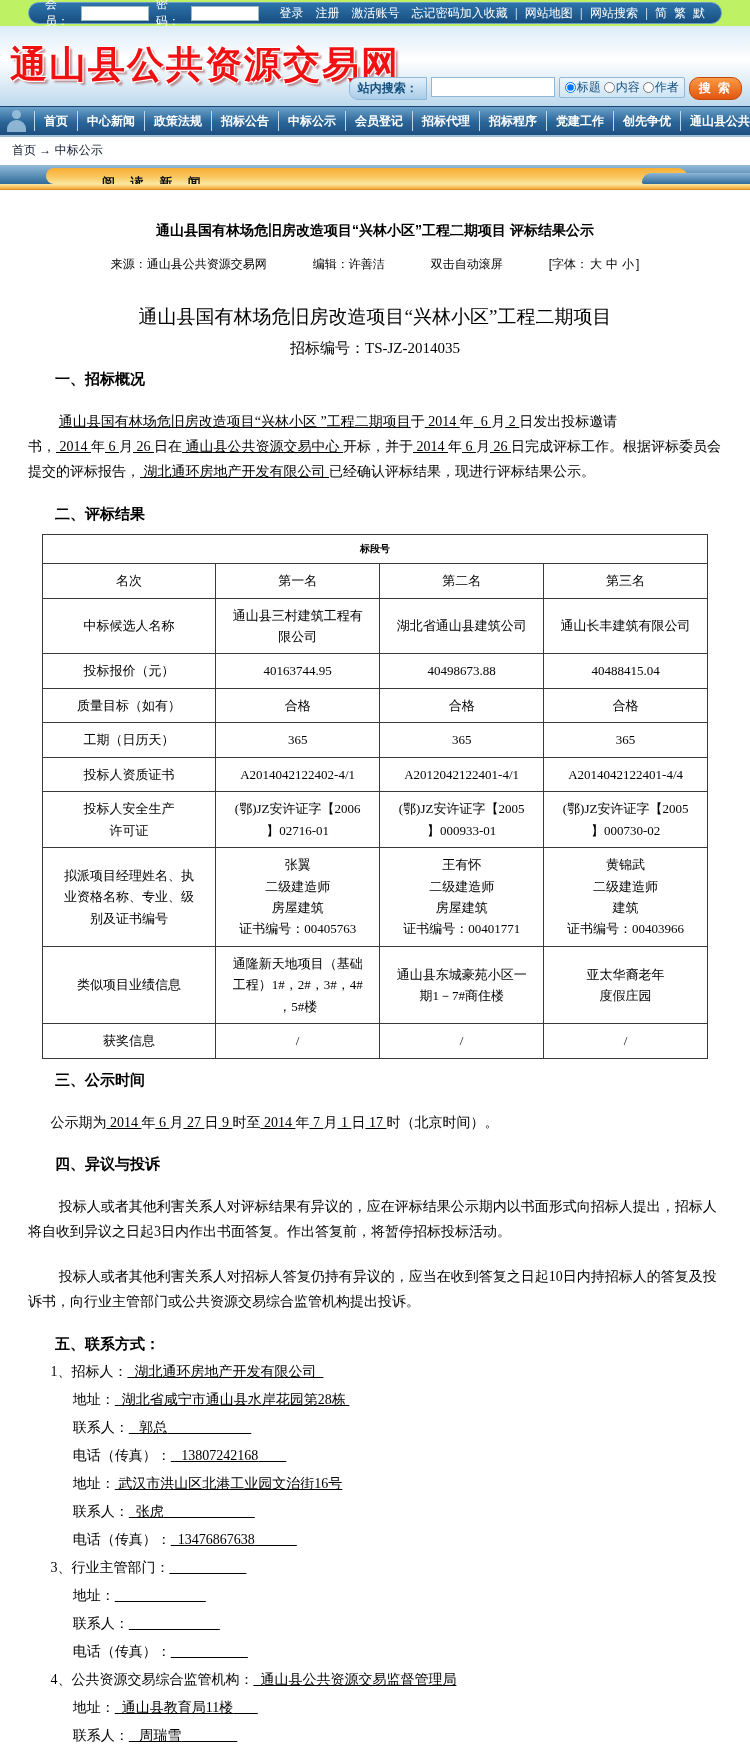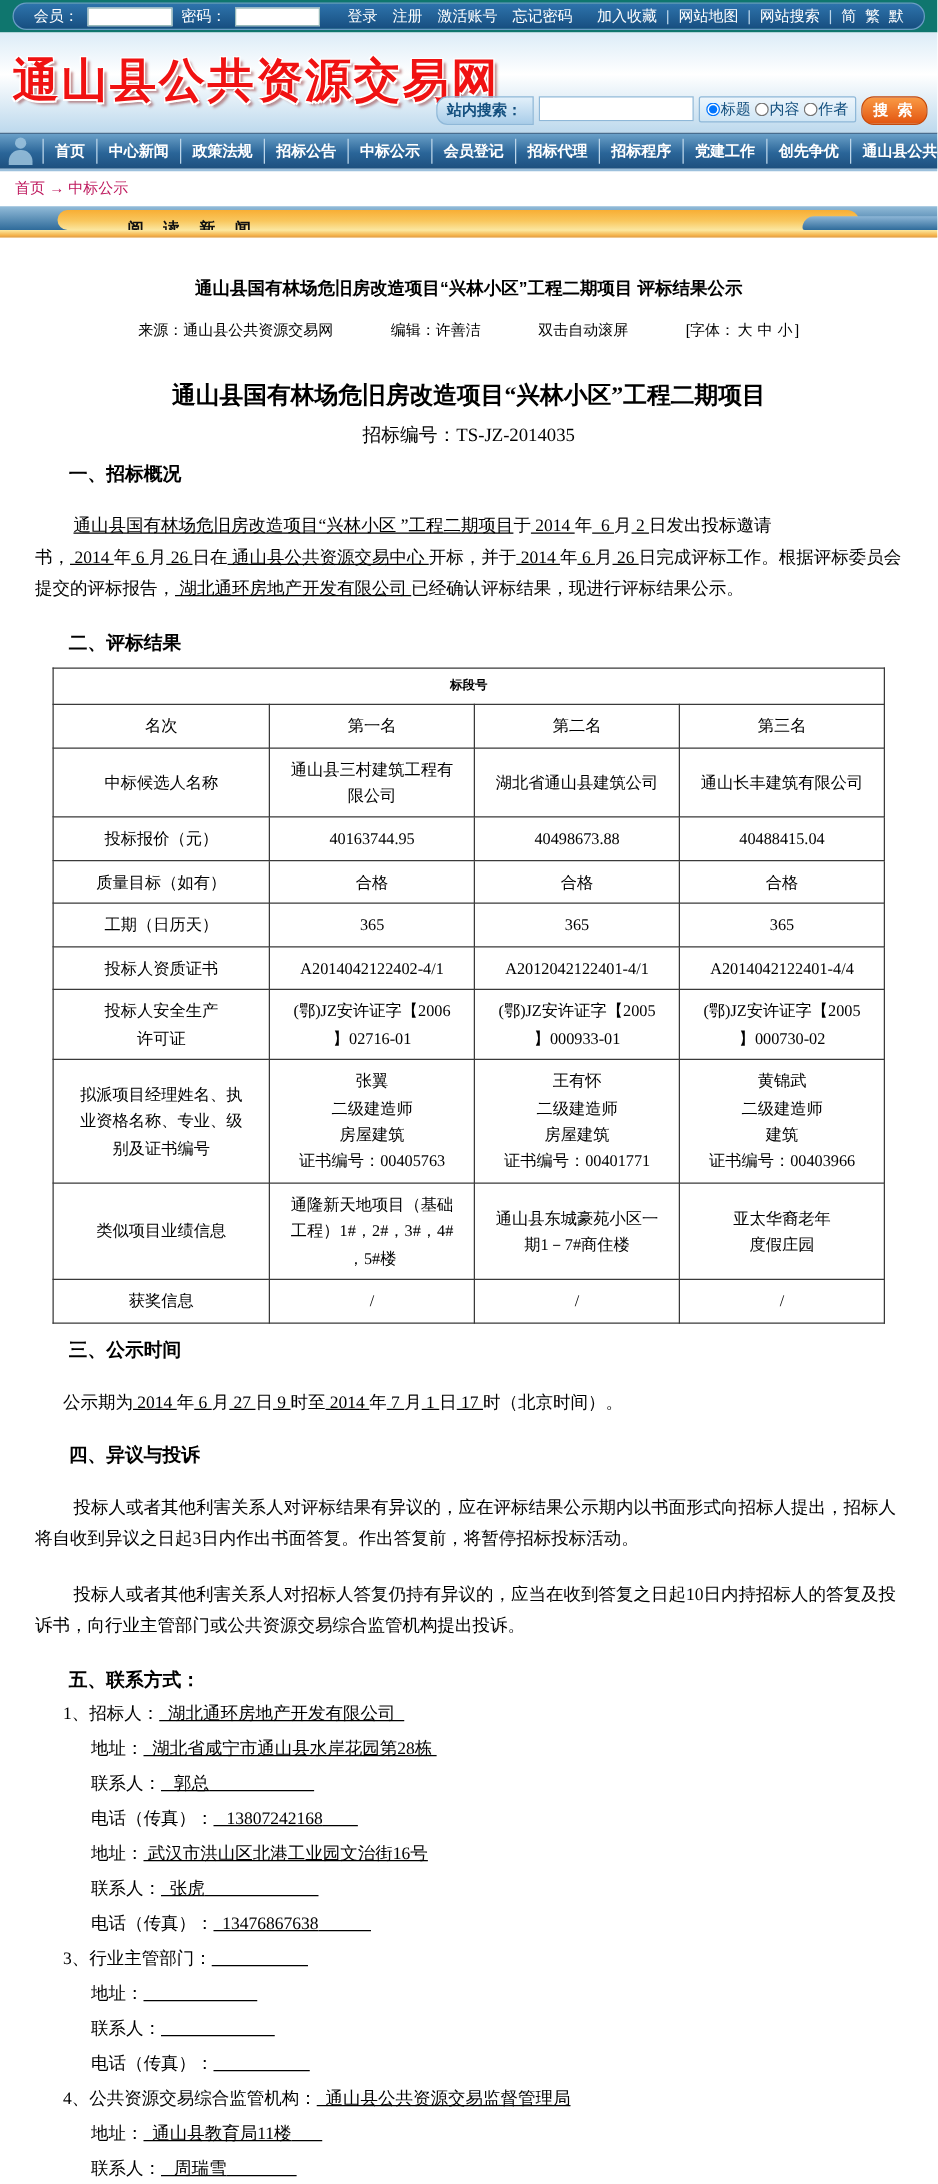--- a/index.html
+++ b/index.html
@@ -1,19 +1,19 @@
 <!DOCTYPE html>
 <html><head>
 <meta charset="utf-8">
 <style>
   html,body{margin:0;padding:0;}
   body{width:750px;background:#fff;color:#000;font-family:"Liberation Sans","DejaVu Sans",sans-serif;}
   a{text-decoration:none;color:inherit;cursor:pointer;}
   
-  .topbar-wrap{background:#0f766e;padding:2px 10px;}
+  .topbar-wrap{background:#bef264;padding:2px 28px;}
   .topbar{display:flex;align-items:center;justify-content:space-between;height:20px;
     background:linear-gradient(#2e74ac,#174e80);border:1px solid #6b9cc6;border-radius:11px;
     padding:0 16px;color:#fff;font-size:12px;}
   .tb-left,.tb-right{display:flex;align-items:center;gap:7px;}
   .tb-input{width:62px;height:13px;border:1px solid #9bb;background:#fff;font-size:11px;padding:0 2px;}
   .tb-link{color:#fff;white-space:nowrap;}
   .tb-sep{color:#bcd6ea;}
   
   .site-header{height:80px;background:linear-gradient(180deg,#dcecf7,#ffffff 42%,#bdd9ed);position:relative;}
   .logo{position:absolute;left:10px;top:14px;font-size:37px;font-weight:bold;color:#f01212;letter-spacing:2px;
@@ -32,37 +32,37 @@
   
   .nav{display:flex;align-items:center;height:28px;background:linear-gradient(#6ba1c9,#2a6598 55%,#1d4f7e);
     border-top:1px solid #18466f;border-bottom:2px solid #9cc0dc;}
   .person{width:34px;height:24px;position:relative;flex:0 0 34px;}
   .person::before{content:"";position:absolute;left:12px;top:1px;width:9px;height:9px;border-radius:50%;background:#9ec4de;opacity:.85;}
   .person::after{content:"";position:absolute;left:7px;top:11px;width:19px;height:12px;border-radius:9px 9px 0 0;background:#9ec4de;opacity:.85;}
   .nav ul{display:flex;list-style:none;margin:0 auto;padding:0;align-items:center;}
   .nav li{padding:0 9px;color:#fff;font-size:12px;font-weight:bold;border-right:1px solid #bcd6ea;white-space:nowrap;cursor:pointer;line-height:20px;}
   .nav li:first-child{border-left:1px solid #bcd6ea;}
   
-  .crumbs{padding:5px 12px 6px;font-size:12px;color:#be185d;}
+  .crumbs{padding:5px 12px 6px;font-size:12px;color:#0f172a;}
   
   .banner{position:relative;height:19px;background:linear-gradient(#93bcd9,#2f6b9a);overflow:hidden;}
   .banner .orange{position:absolute;left:46px;right:62px;top:3px;bottom:0;
     background:linear-gradient(#f8ae34,#f9c75e 55%,#fbe7a0);border-radius:12px 16px 0 12px;}
   .banner .cap{position:absolute;right:0;top:8px;bottom:0;width:108px;
     background:linear-gradient(#8db6d6,#2f6b9a);border-radius:16px 0 0 3px;}
   .banner .btitle{position:absolute;left:102px;top:9px;font-size:13px;font-weight:bold;letter-spacing:6px;color:#101010;}
   .banner-line{height:5px;background:linear-gradient(#fdeaa0,#f2a93e);border-bottom:1px solid #e09020;}
   
   .art-head{padding:16px 20px 4px;margin-top:16px;}
   .art-title{font-size:14px;font-weight:bold;text-align:center;color:#000;}
   .art-meta{display:flex;justify-content:center;gap:46px;font-size:12px;margin-top:16px;}
   .font-size-link{margin:0 2px;cursor:pointer;}
   
   .content{padding:6px 28px 0;font-family:"Liberation Serif","DejaVu Serif",serif;font-size:14px;color:#000;}
-  .big-title{font-size:19px;font-weight:bold;text-align:center;line-height:1.9;margin-top:16px;}
+  .big-title{font-size:19px;font-weight:normal;text-align:center;line-height:1.9;margin-top:16px;}
   .bid-no{text-align:center;font-size:15px;margin:4px 0 12px;}
   .sec-title{font-weight:bold;font-size:15px;margin:10px 0 4px;padding-left:1.8em;}
   .para{line-height:1.8;text-indent:2.2em;margin:20px 0;}
   .u{text-decoration:underline;}
   table.result{border-collapse:collapse;margin:10px auto 12px;width:96%;font-size:13px;}
   table.result td{border:1px solid #3a3a3a;padding:6px 4px;text-align:center;vertical-align:middle;
     white-space:pre-line;line-height:1.65;}
   table.result td.cap{font-weight:bold;font-size:10px;}
   table.result td.lbl{width:26%;}
   table.result td.hd{width:24.6%;}

